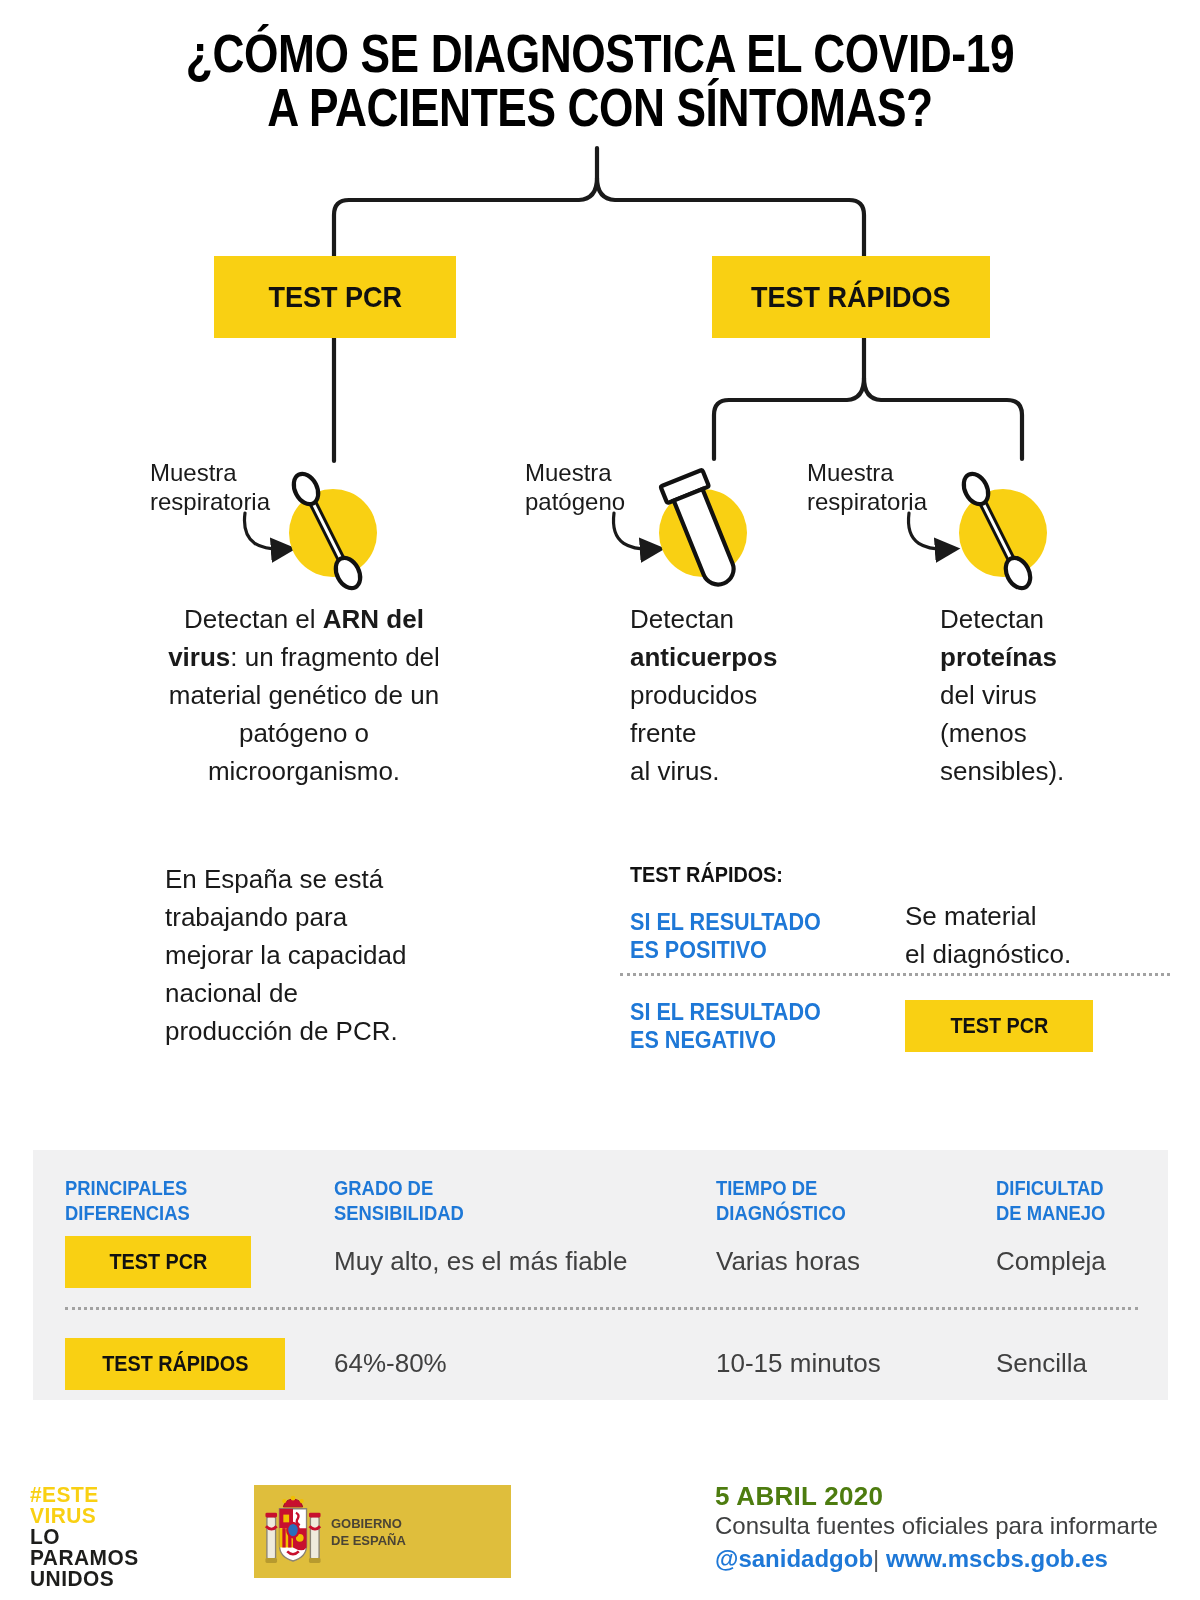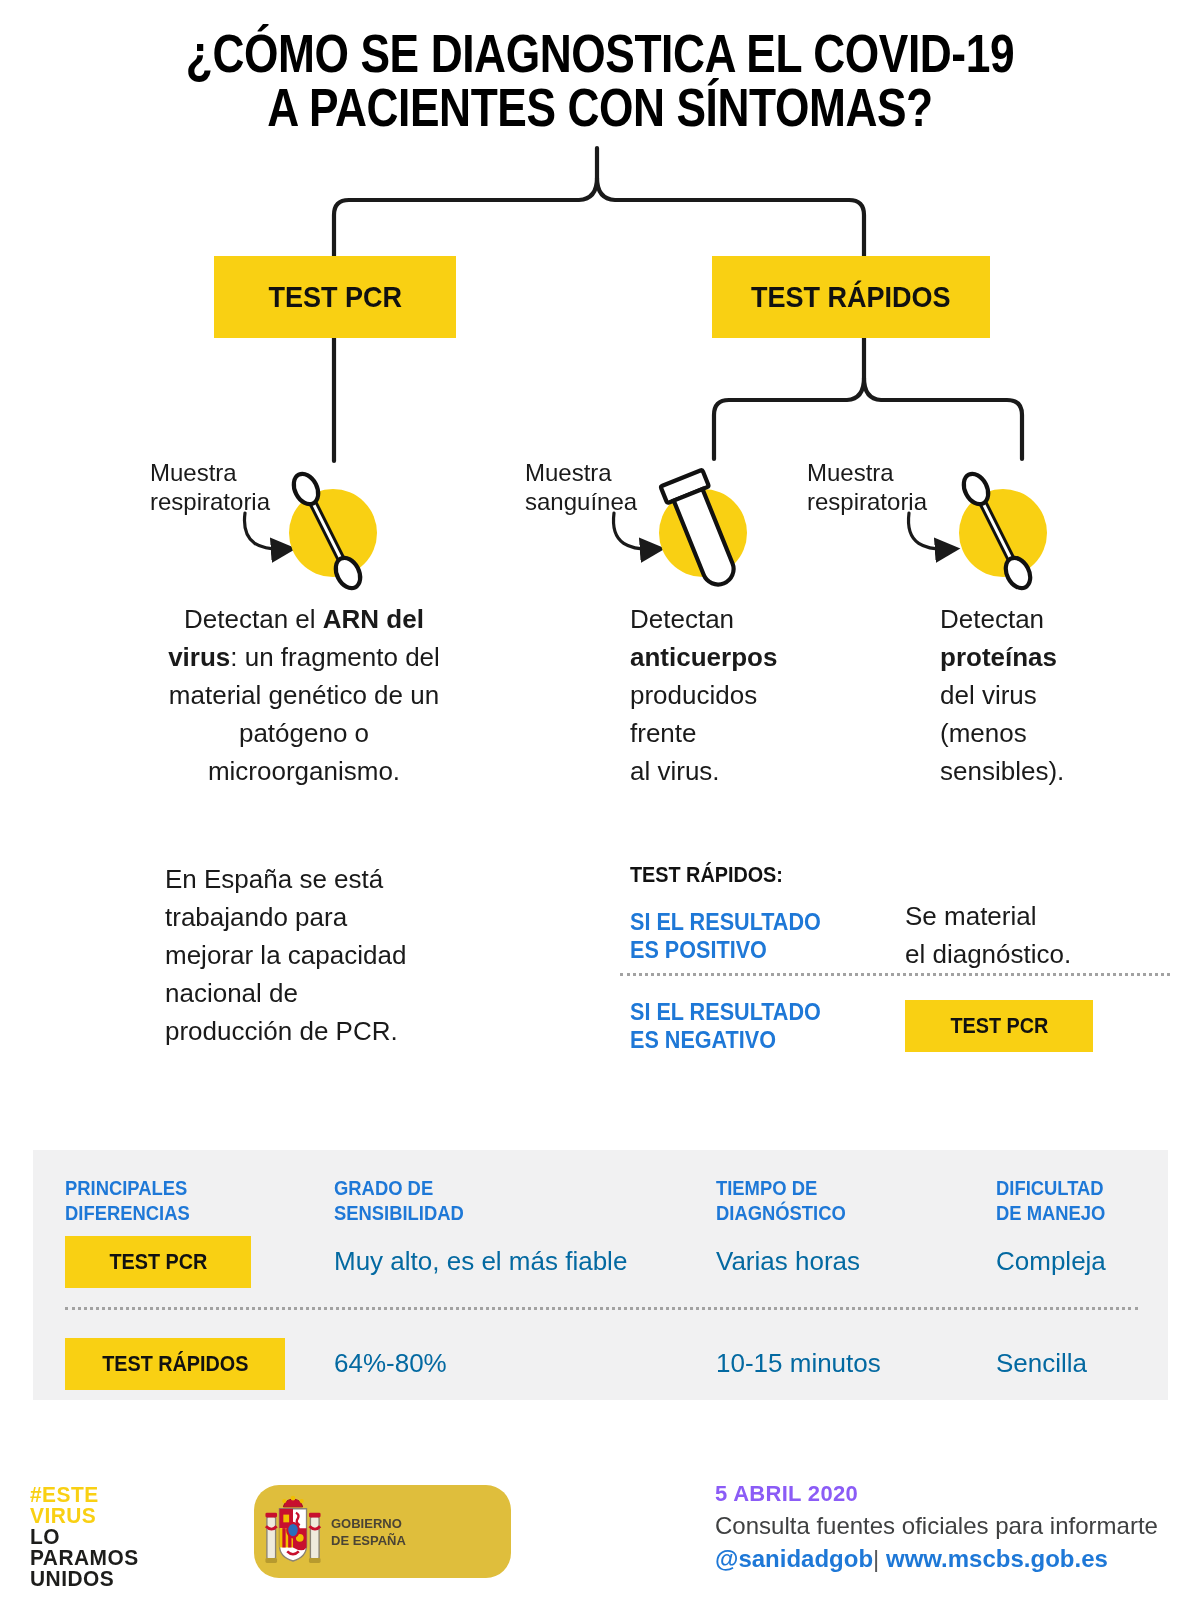--- a/index.html
+++ b/index.html
@@ -37,34 +37,34 @@
     font-weight:900;font-size:24px;line-height:28px;color:#1E78D7;
     transform:scaleX(0.9);transform-origin:0 0;white-space:nowrap;
   }
   .dotted{border-top:3px dotted #A2A2A2;height:0;}
   
   .panel{left:33px;top:1150px;width:1135px;height:250px;background:#F1F1F2;}
   .th{
     position:absolute;font-weight:900;font-size:20px;line-height:25px;color:#1E78D7;
     transform:scaleX(0.92);transform-origin:0 0;white-space:nowrap;
   }
-  .td{position:absolute;font-size:26px;color:#0369a1;white-space:nowrap;}
+  .td{position:absolute;font-size:26px;color:#404040;white-space:nowrap;}
   .rowbox{position:absolute;}
   .rowbox .lbl{font-size:20px;}
   
   .campaign{left:30px;top:1484px;font-weight:900;font-size:22px;line-height:21px;
     letter-spacing:0.5px;transform:scaleX(0.95);transform-origin:0 0;}
   .campaign .yl{color:#F9D013;}
   .campaign .bk{color:#1D1D1B;}
-  .govlogo{left:254px;top:1485px;width:257px;height:93px;background:#DFBE3C;display:flex;border-radius:25px;}
+  .govlogo{left:254px;top:1485px;width:257px;height:93px;background:#DFBE3C;display:flex;}
   .govcell{display:flex;align-items:center;}
   .govcell.left{width:157px;}
   .govcell.right{width:97px;border-left:3px solid #ffffff;}
   .govtext{font-size:13px;line-height:17px;font-weight:700;color:#4A4435;padding-left:9px;}
-  .date{left:715px;top:1481px;font-weight:800;font-size:22px;color:#8b5cf6;letter-spacing:0.3px;}
+  .date{left:715px;top:1481px;font-weight:800;font-size:26px;color:#4d7c0f;letter-spacing:0.3px;}
   .note{left:715px;top:1512px;font-size:24px;color:#3F4041;}
   .links{left:715px;top:1545px;font-size:24px;font-weight:700;}
   .links .lk{color:#1E78D7;}
   .links .sep{color:#57585B;font-weight:400;}
 </style>
 </head>
 <body>
 
 <div id="canvas">
 
@@ -127,21 +127,21 @@
   <div class="abs ybox" style="left:712px;top:256px;width:278px;height:82px;">
     <span class="lbl">TEST RÁPIDOS</span>
   </div>
 
   <div class="abs sample-label" style="left:150px;top:458px;">
     <div>Muestra</div>
     <div>respiratoria</div>
   </div>
   <div class="abs sample-label" style="left:525px;top:458px;">
     <div>Muestra</div>
-    <div>sanguínea</div>
+    <div>patógeno</div>
   </div>
   <div class="abs sample-label" style="left:807px;top:458px;">
     <div>Muestra</div>
     <div>respiratoria</div>
   </div>
 
   <p class="abs body-text" style="left:165px;top:600px;width:278px;text-align:center;">
     <span>Detectan el </span><strong>ARN del virus</strong><span>: un fragmento del material genético de un patógeno o microorganismo.</span>
   </p>
 

